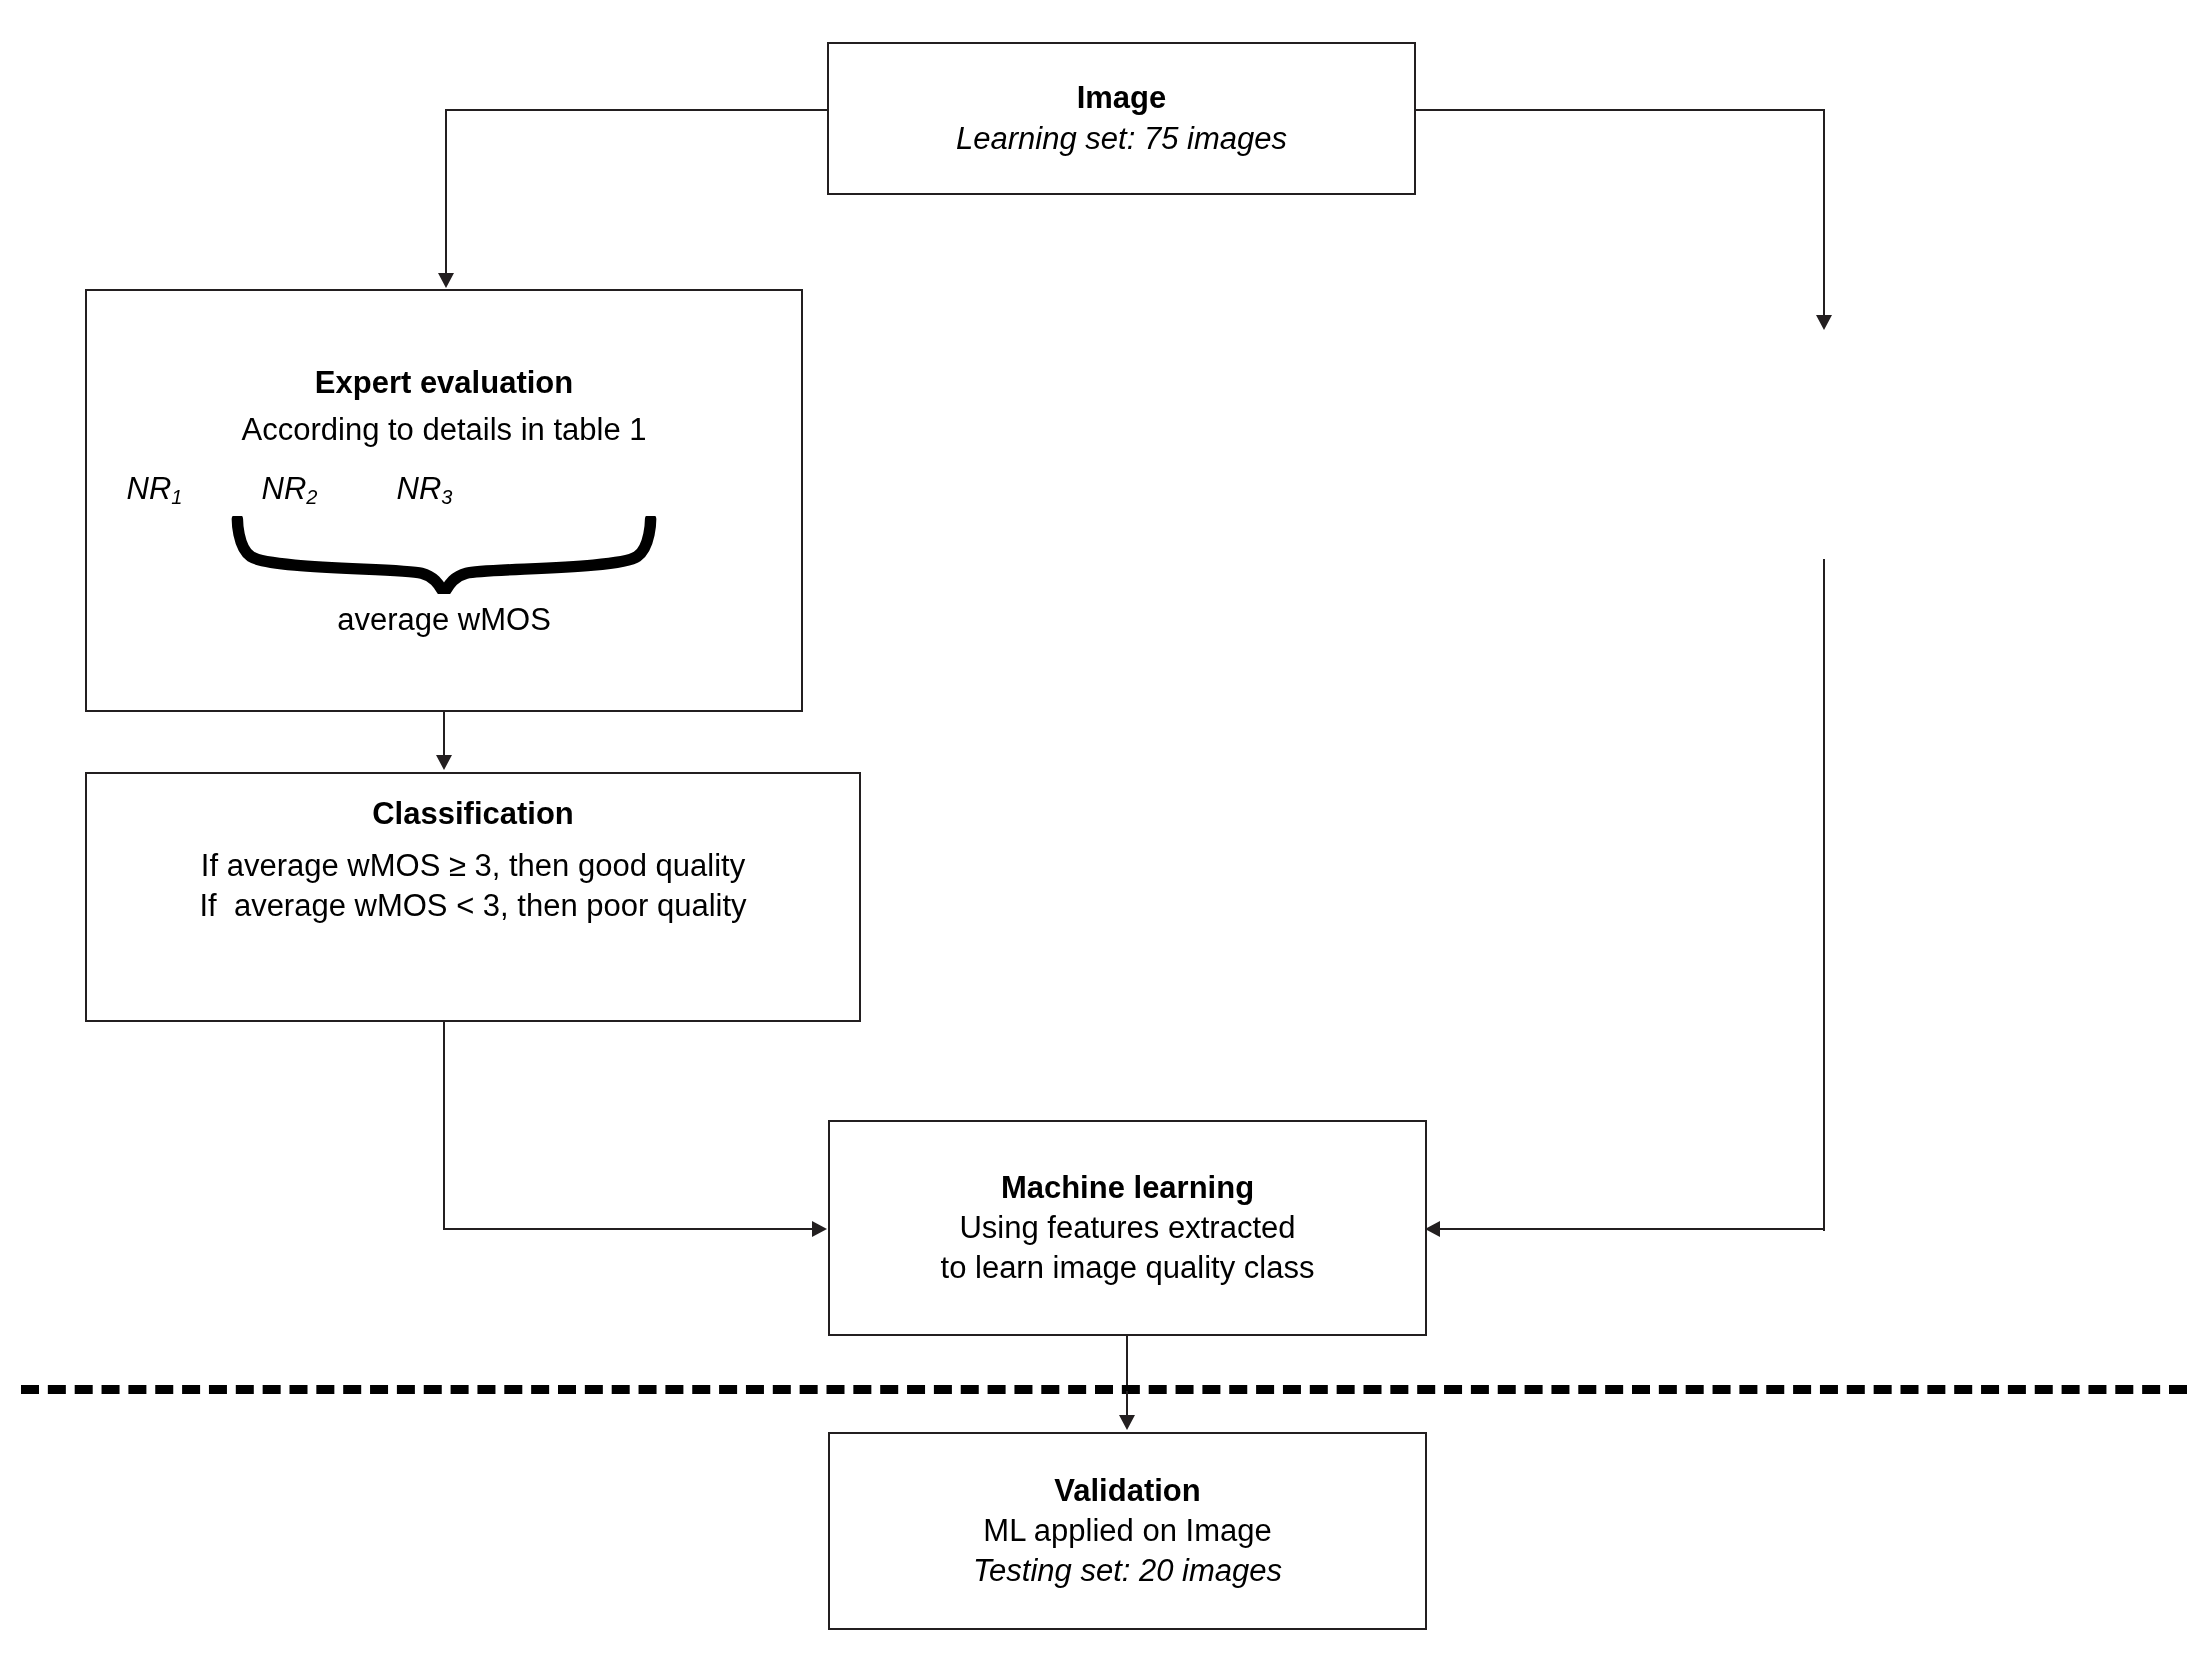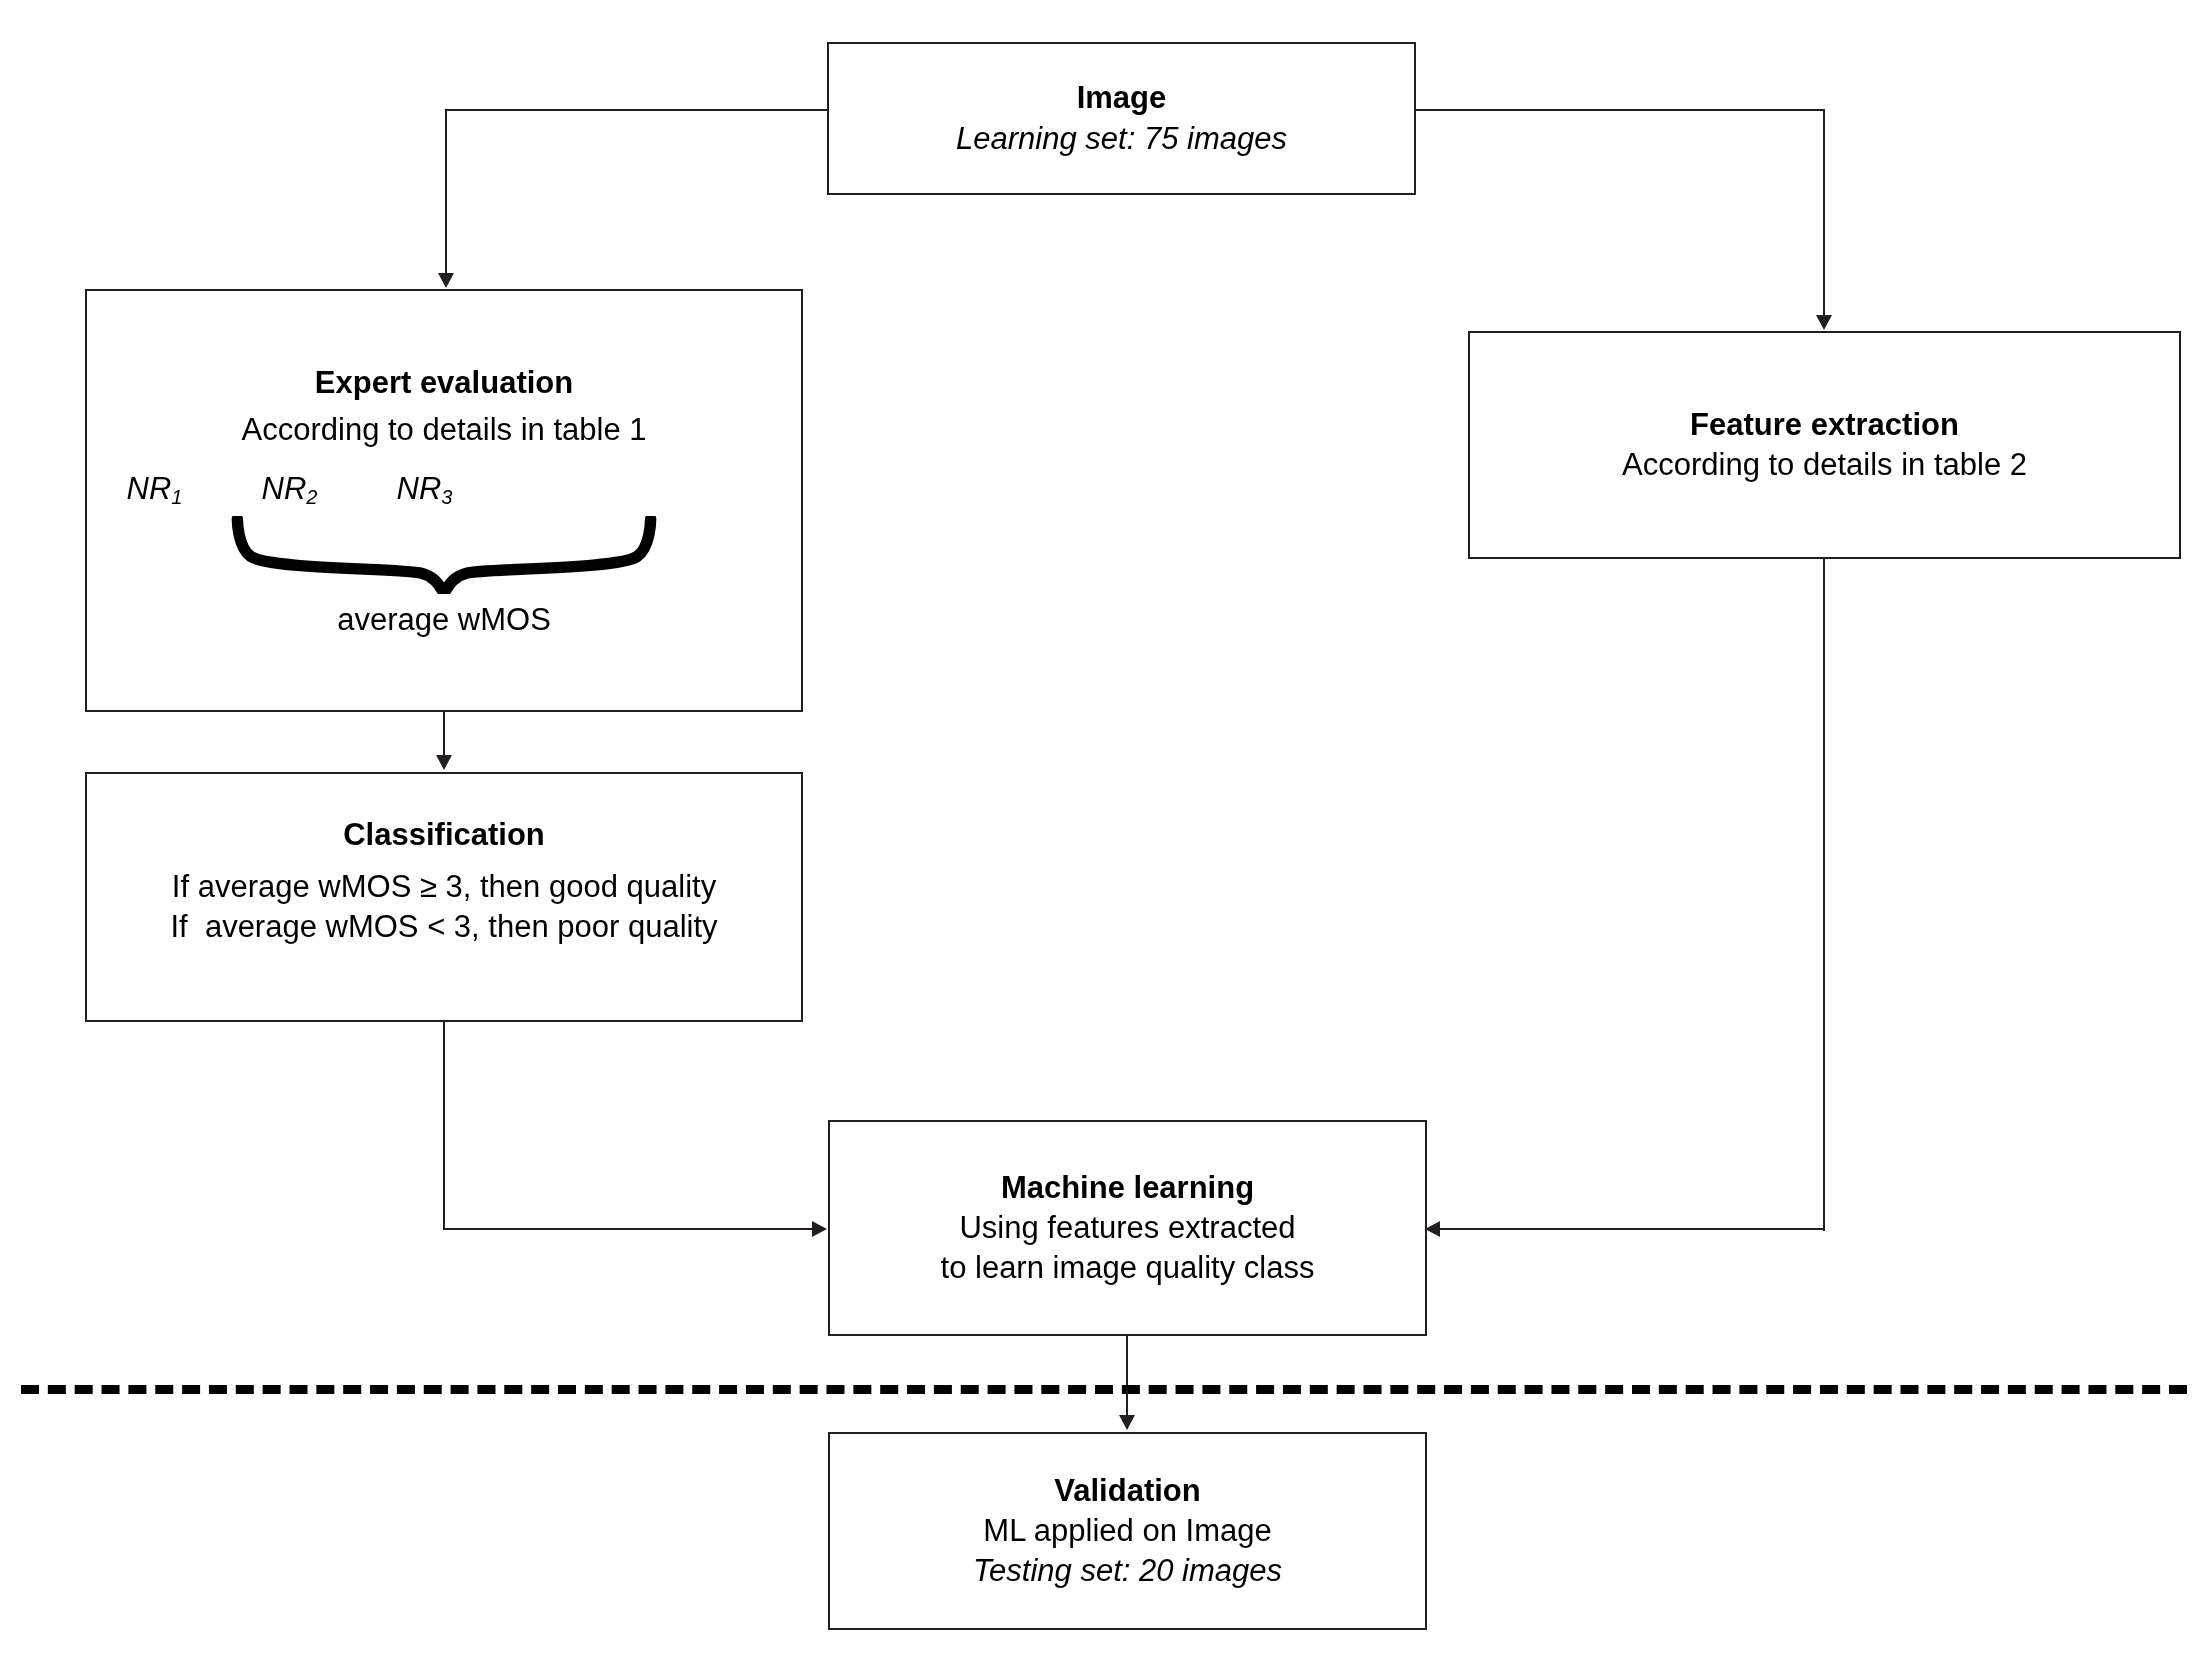--- a/index.html
+++ b/index.html
@@ -141,30 +141,26 @@
                    C 422 138 430 117 458 110
                    C 500 100 750 103 786 78
                    C 812 60 812 6 812 6" fill="none" stroke="#000000" stroke-width="22" stroke-linecap="round" stroke-linejoin="round"></path>
         </svg>
       </div>
 
       <span class="avg-label">average wMOS</span>
     </div>
   </div>
 
-  <div class="node" style="left:85px; top:772px; width:718px; height:250px; justify-content:flex-start; padding-top:41px;">
+  <div class="node" style="left:85px; top:772px; width:776px; height:250px; justify-content:flex-start; padding-top:20px;">
     <span class="line bold" style="margin-bottom:11.5px;">Classification</span>
     <span class="line">If average wMOS ≥ 3, then good quality</span>
     <span class="line">If  average wMOS &lt; 3, then poor quality</span>
   </div>
 
-  <div class="node" style="left:1468px; top:331px; width:713px; height:228px;">
-    <span class="line bold">Feature extraction</span>
-    <span class="line">According to details in table 2</span>
-  </div>
 
   <div class="node" style="left:828px; top:1120px; width:599px; height:216px;">
     <span class="line bold">Machine learning</span>
     <span class="line">Using features extracted</span>
     <span class="line">to learn image quality class</span>
   </div>
 
   <div class="node" style="left:828px; top:1432px; width:599px; height:198px;">
     <span class="line bold">Validation</span>
     <span class="line">ML applied on Image</span>

